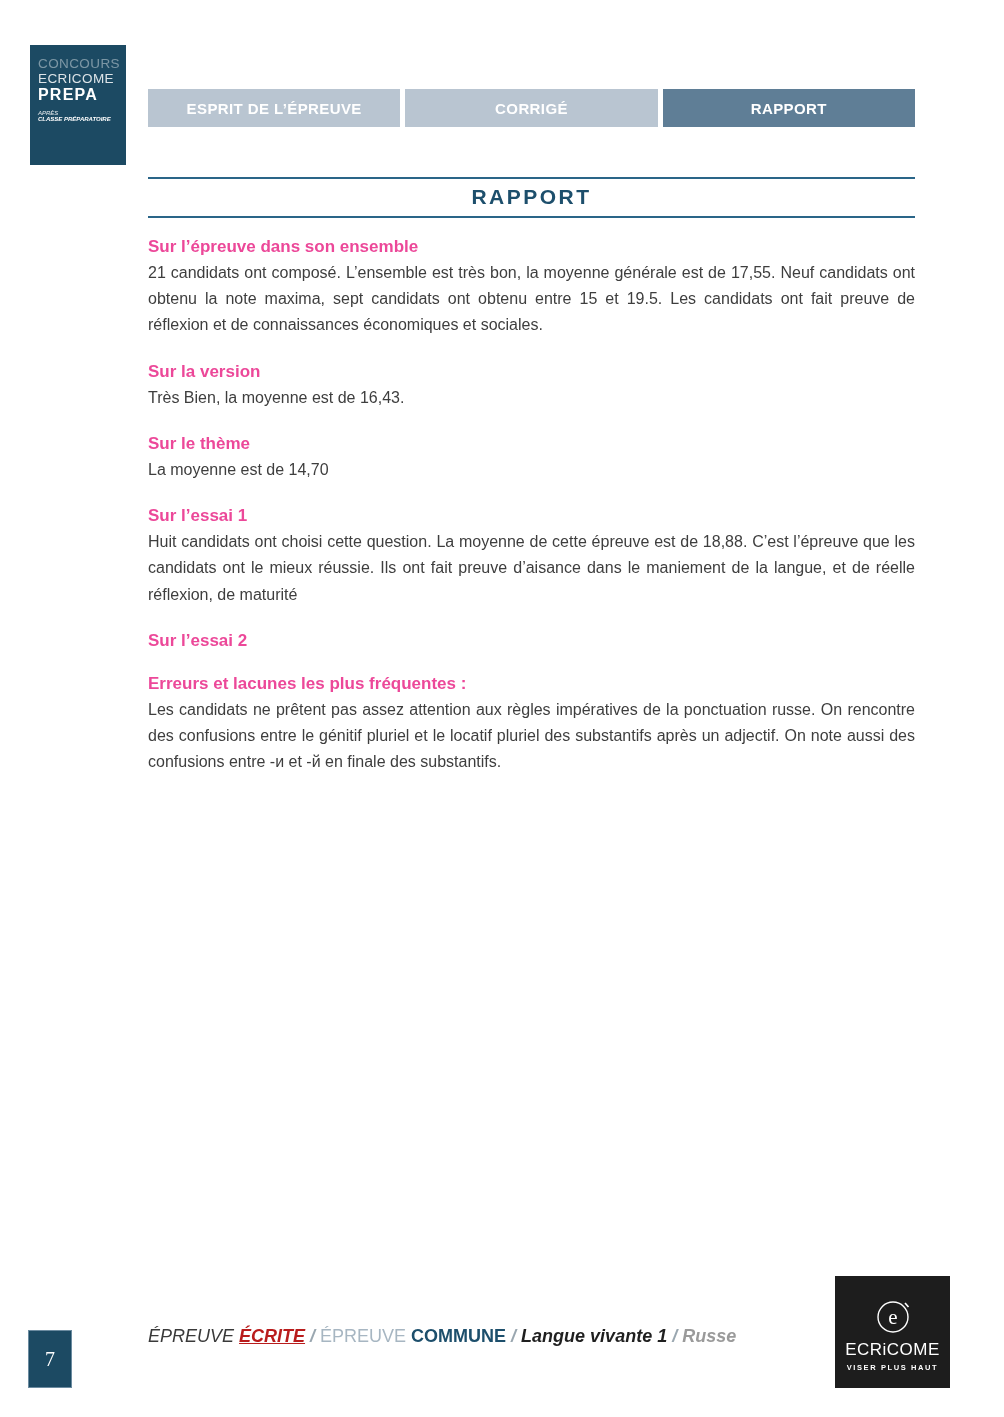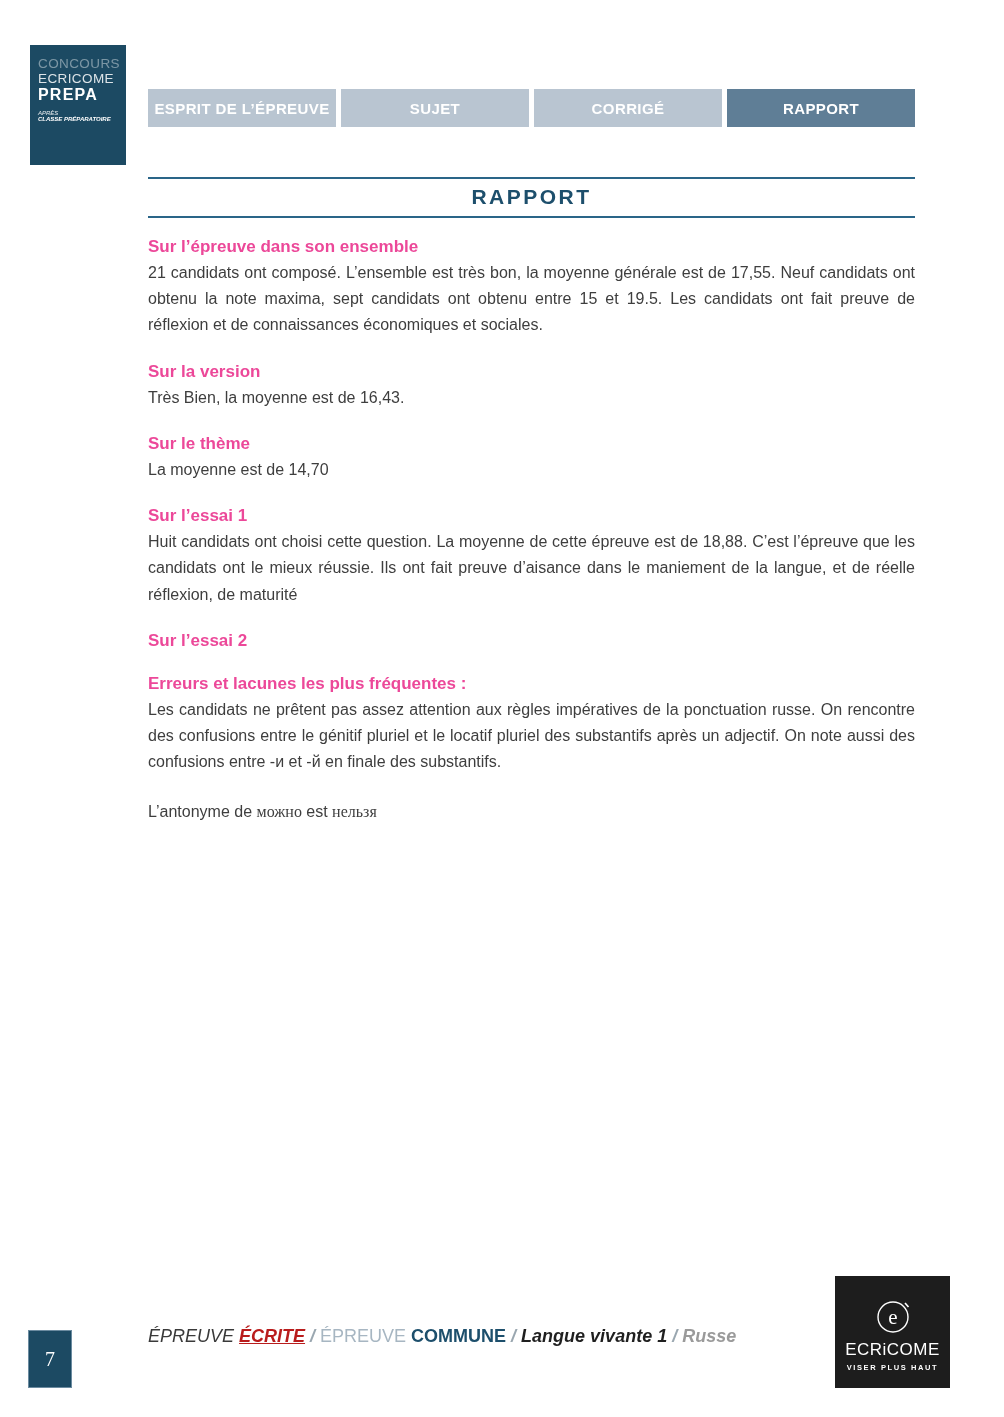--- a/index.html
+++ b/index.html
@@ -78,21 +78,20 @@
   <div class="brand-badge">
     <div class="b1">CONCOURS</div>
     <div class="b2">ECRICOME</div>
     <div class="b3">PREPA</div>
     <div class="b4">APRÈS</div>
     <div class="b5">CLASSE PRÉPARATOIRE</div>
   </div>
 
   <nav class="tabs">
     <div class="tab">ESPRIT DE L’ÉPREUVE</div>
-    <div class="tab">SUJET</div>
     <div class="tab">CORRIGÉ</div>
     <div class="tab active">RAPPORT</div>
   </nav>
 
   <div class="title-block">
     <h1>RAPPORT</h1>
   </div>
 
   <main class="content">
 
@@ -118,21 +117,20 @@
 
     <section>
       <h2>Sur l’essai 2</h2>
     </section>
 
     <section class="gap-lg">
       <h2>Erreurs et lacunes les plus fréquentes :</h2>
       <p class="justify">Les candidats ne prêtent pas assez attention aux règles impératives de la ponctuation russe. On rencontre des confusions entre le génitif pluriel et le locatif pluriel des substantifs après un adjectif. On note aussi des confusions entre -и et -й en finale des substantifs.</p>
     </section>
 
-    <p class="antonym"><span>L’antonyme de </span><span class="ru">можно</span><span> est </span><span class="ru">нельзя</span></p>
 
   </main>
 
   <div class="pagenum">7</div>
 
   <div class="breadcrumb"><span class="bc-ep1">ÉPREUVE </span><span class="bc-ecrite">ÉCRITE</span><span class="bc-slash"> / </span><span class="bc-ep2">ÉPREUVE </span><span class="bc-commune">COMMUNE</span><span class="bc-slash"> / </span><span class="bc-lv">Langue vivante 1</span><span class="bc-slash"> / </span><span class="bc-russe">Russe</span></div>
 
   <div class="ecricome-logo">
     <svg width="46" height="46" viewBox="0 0 46 46">
       <circle cx="23" cy="24" r="15" fill="none" stroke="#ffffff" stroke-width="1.4"></circle>

